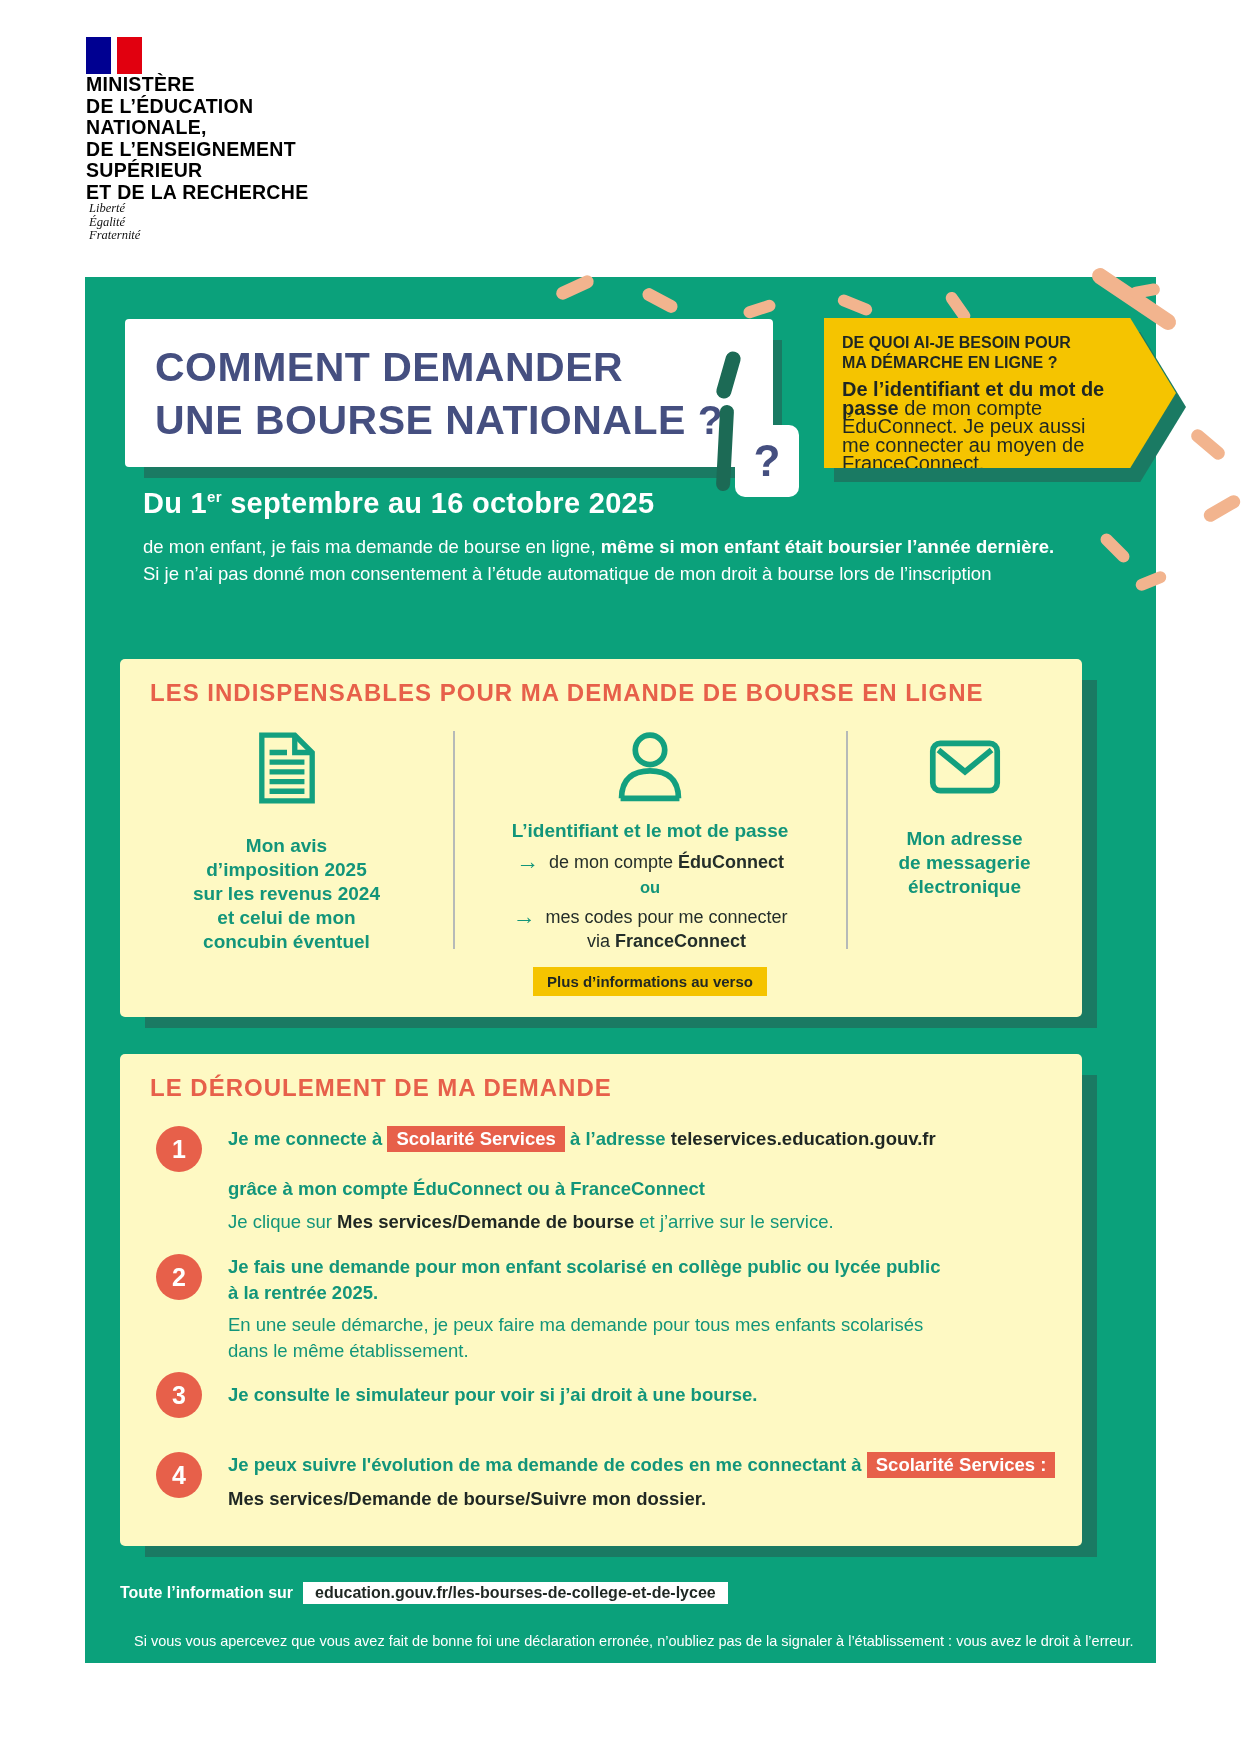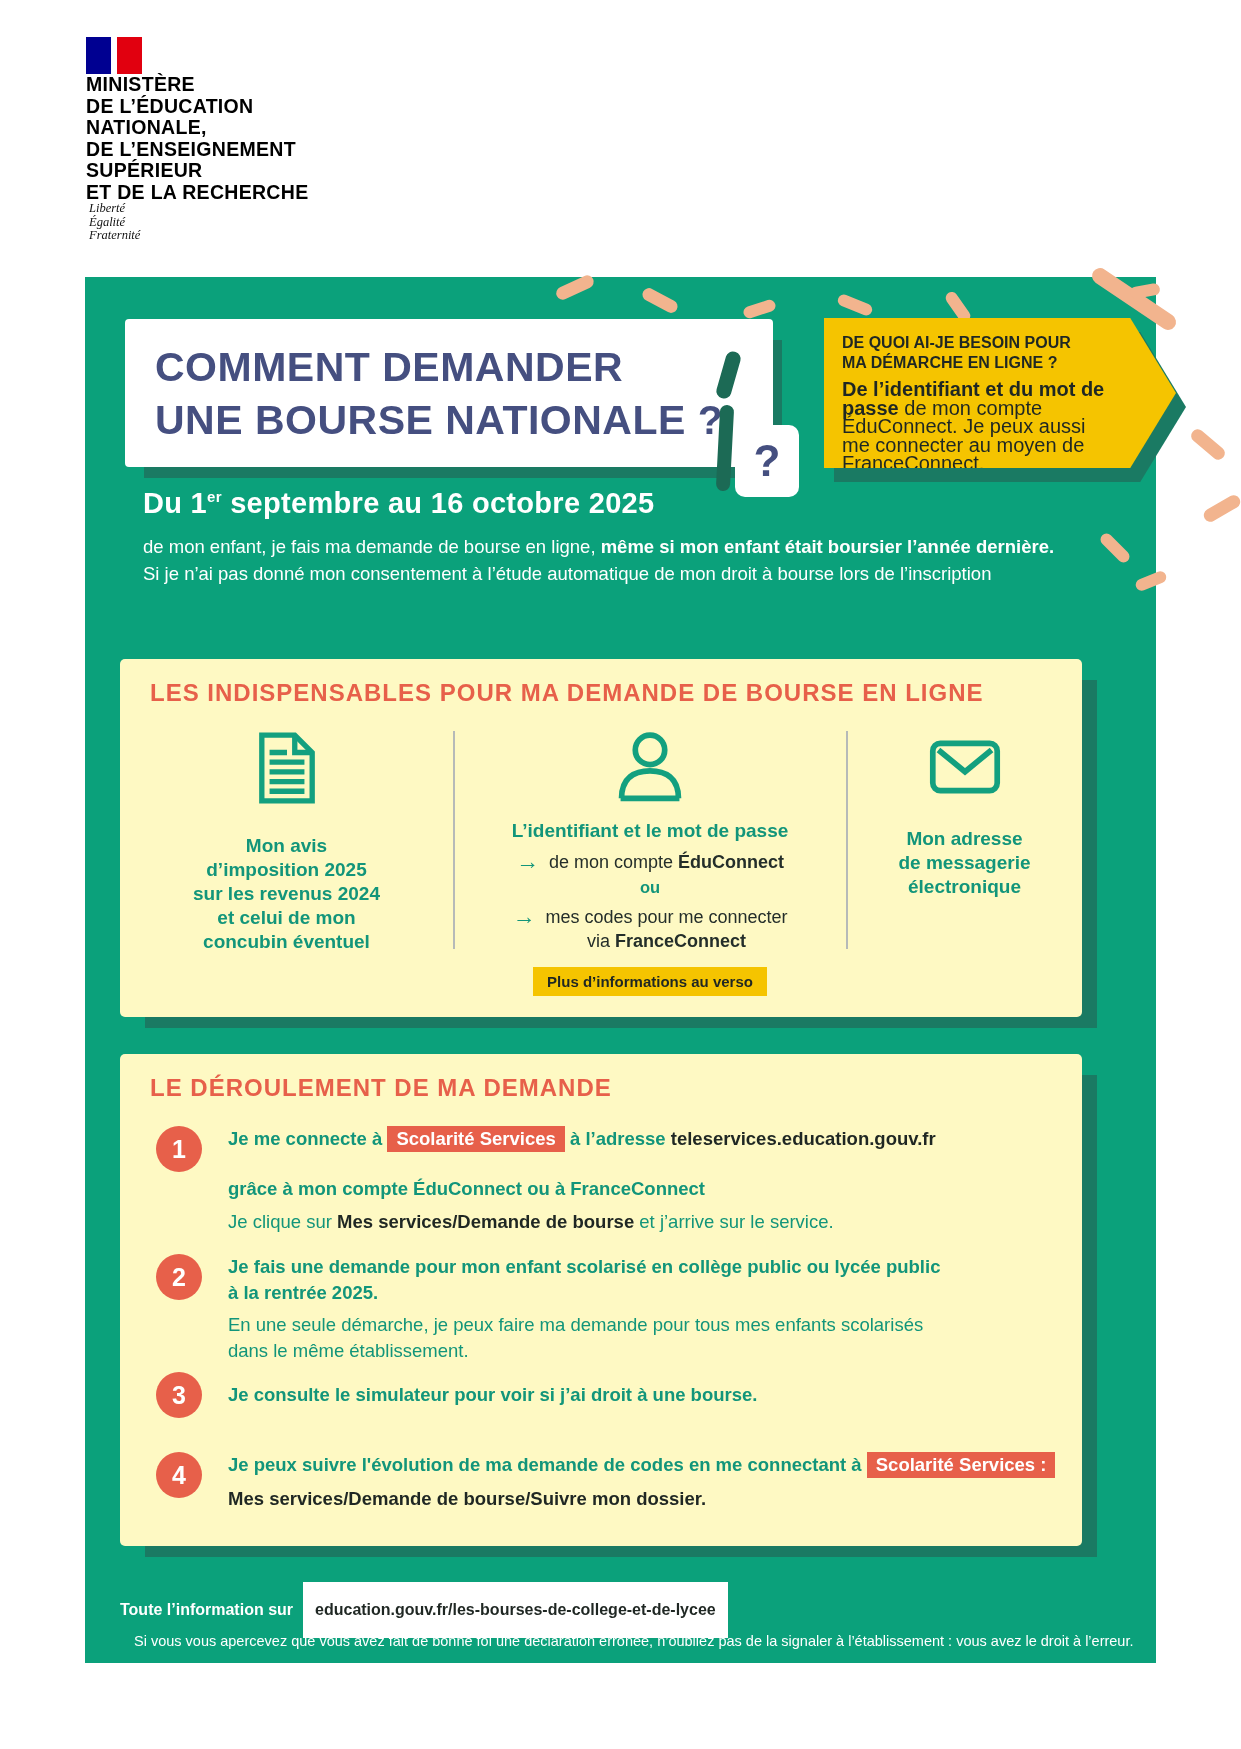--- a/index.html
+++ b/index.html
@@ -69,21 +69,21 @@
   .db { color:#1f2723; font-weight:700; }
   .sbadge { background:#e7604a; color:#fff; font-weight:700; padding:2px 9px 3px; }
   .s1l2 { margin-top:24px; }
   .s1l3 { margin-top:6px; line-height:27px; }
   .s2r { margin-top:6px; }
   .s4l2 { margin-top:8px; }
   .step3 { align-items:center; }
 
   .footer-info { position:absolute; left:35px; top:1305px; display:flex; align-items:center; gap:10px;justify-content:space-between; }
   .footer-info .lbl { color:#fff; font-size:16px; font-weight:700; }
-  .footer-info .lnk { background:#fff; color:#1f2723; font-size:16px; font-weight:700; padding:19px 12px; }
+  .footer-info .lnk { background:#fff; color:#1f2723; font-size:16px; font-weight:700; padding:2px 12px; }
   .disclaimer { position:absolute; left:35px; top:1356px; color:#fff; font-size:14.5px;margin-left:14px; }
 
   .icon-doc, .icon-person, .icon-mail { stroke:#13a07f; fill:none; }
 </style>
 </head>
 <body>
 
 <div class="page">
 
   <div class="flag">

